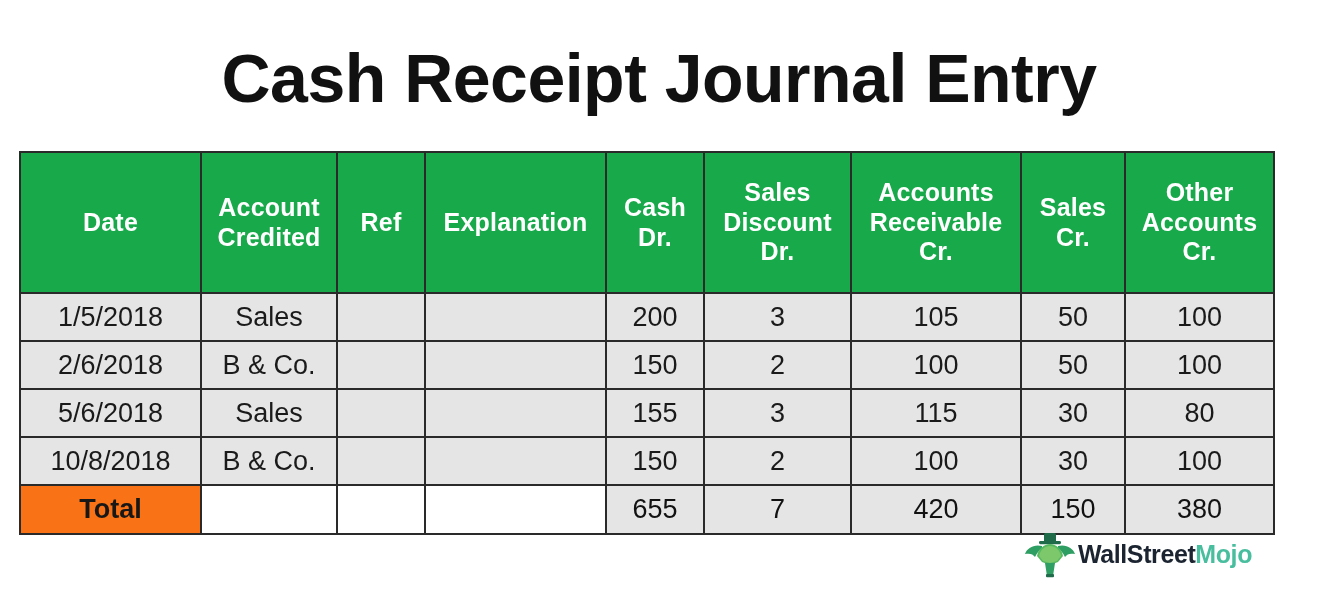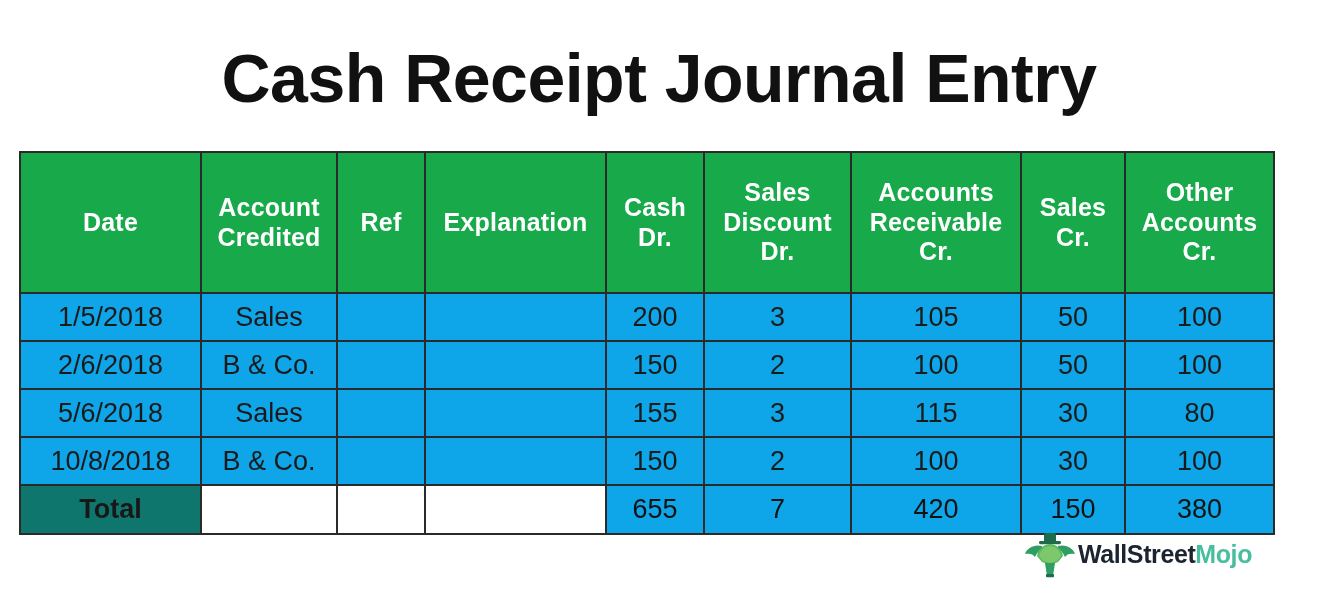--- a/index.html
+++ b/index.html
@@ -63,38 +63,38 @@
     font-size: 25px;
     line-height: 1.18;
     height: 141px;
     padding: 4px 2px;
     letter-spacing: 0.2px;
   }
   thead th .hl { display: block; }
 
   
   tbody td {
-    background: #0ea5e9;
+    background: #e5e5e5;
     color: #1a1a1a;
     font-size: 27px;
     height: 46px;
     line-height: 46px;
     font-weight: normal;
   }
 
   
   tr.total-row td {
     font-weight: normal;
     font-size: 27px;
     height: 47px;
     line-height: 47px;
     color: #121212;
   }
   tr.total-row td.total-label {
-    background: #0f766e;
+    background: #f97316;
     color: #171717;
     font-weight: bold;
   }
   tr.total-row td.blank-cell { background: #ffffff; }
 
   
   .col-date        { width: 181px; }
   .col-account     { width: 136px; }
   .col-ref         { width: 88px;  }
   .col-explanation { width: 181px; }

